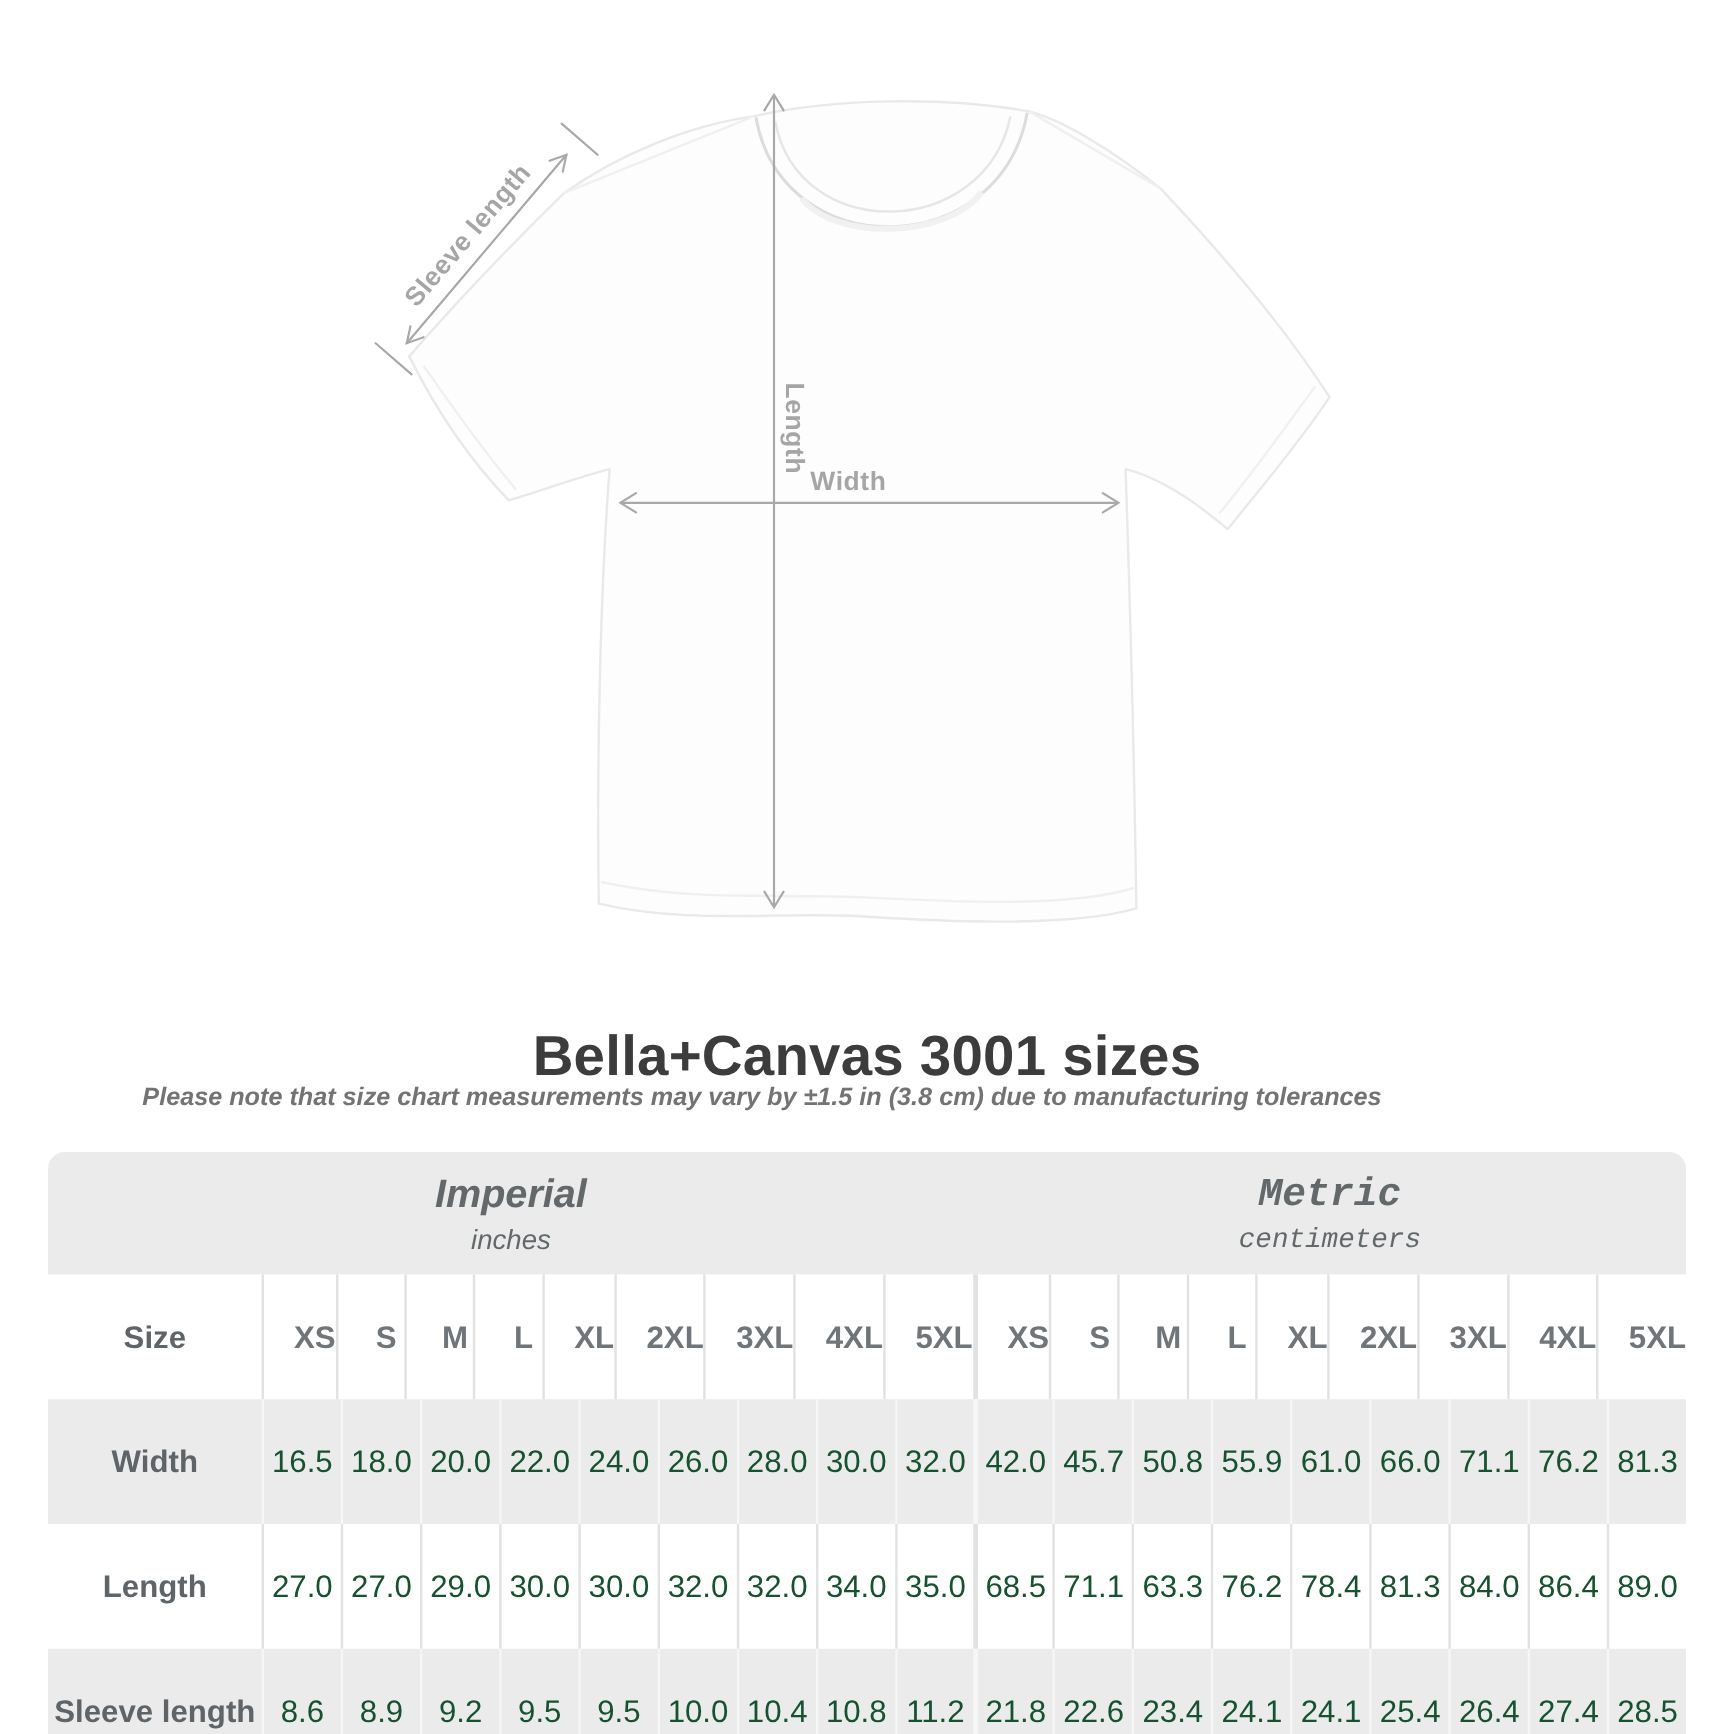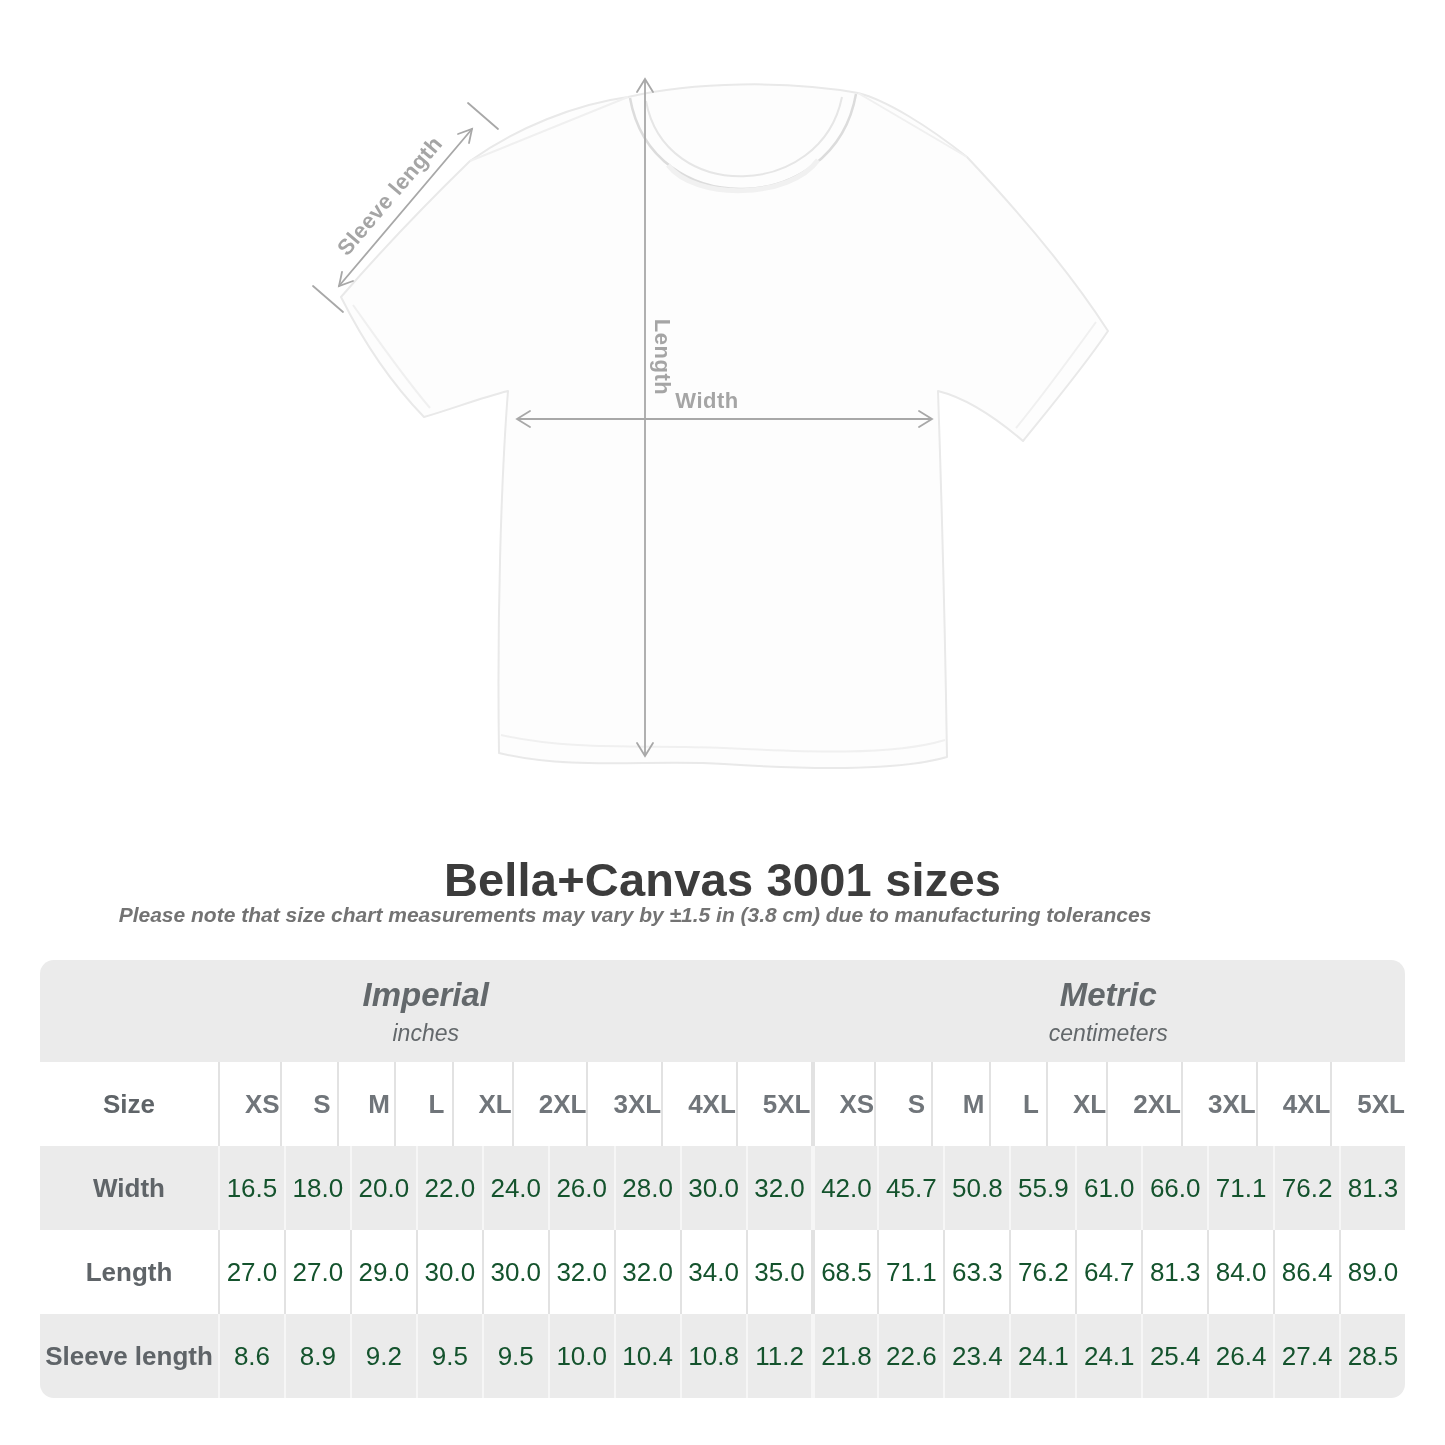--- a/index.html
+++ b/index.html
@@ -30,25 +30,25 @@
 
   
   .size-table{
     position:absolute;left:40px;top:960px;width:1365px;
     border-radius:14px;overflow:hidden;background:#ffffff;
   }
   .trow{display:grid;grid-template-columns:178px repeat(18,1fr);align-items:stretch;}
   .band{height:102px;background:#ebebeb;}
   .band-group{display:flex;flex-direction:column;align-items:center;justify-content:center;gap:6px;}
   .band-imperial{grid-column:1 / 11;}
-  .band-metric{grid-column:11 / 20;}
+  .band-metric{grid-column:11 / 20;font-family:Liberation Mono, monospace;}
   .gname{font-weight:bold;font-style:italic;font-size:33px;color:#63686b;}
   .gunit{font-style:italic;font-size:23px;color:#63686b;}
 
-  .data-row{height:84px;--sep:#e2e2e2;}
+  .data-row{height:104px;--sep:#e2e2e2;}
   .data-row.shaded{background:#ebebeb;--sep:#f6f6f6;}
   .data-row > *{
     display:flex;align-items:center;justify-content:center;text-align:center;height:100%;
   }
   .data-row > *:nth-child(n+2){border-left:2px solid var(--sep);}
   .data-row > *:nth-child(11){border-left-width:4px;}
   .row-label{font-weight:bold;font-size:26px;color:#5f6468;}
   .size-row .cell{font-weight:bold;font-size:26px;color:#70757a;padding-left:25px;}
   .val-row  .cell{font-size:26px;color:#14532d;}
 </style>
@@ -186,21 +186,21 @@
       <div class="cell">30.0</div>
       <div class="cell">30.0</div>
       <div class="cell">32.0</div>
       <div class="cell">32.0</div>
       <div class="cell">34.0</div>
       <div class="cell">35.0</div>
       <div class="cell">68.5</div>
       <div class="cell">71.1</div>
       <div class="cell">63.3</div>
       <div class="cell">76.2</div>
-      <div class="cell">64.7</div>
+      <div class="cell">78.4</div>
       <div class="cell">81.3</div>
       <div class="cell">84.0</div>
       <div class="cell">86.4</div>
       <div class="cell">89.0</div>
     </div>
 
   <div class="trow data-row val-row shaded">
     <div class="row-label">Sleeve length</div>
 
   <div class="cell">8.6</div>

